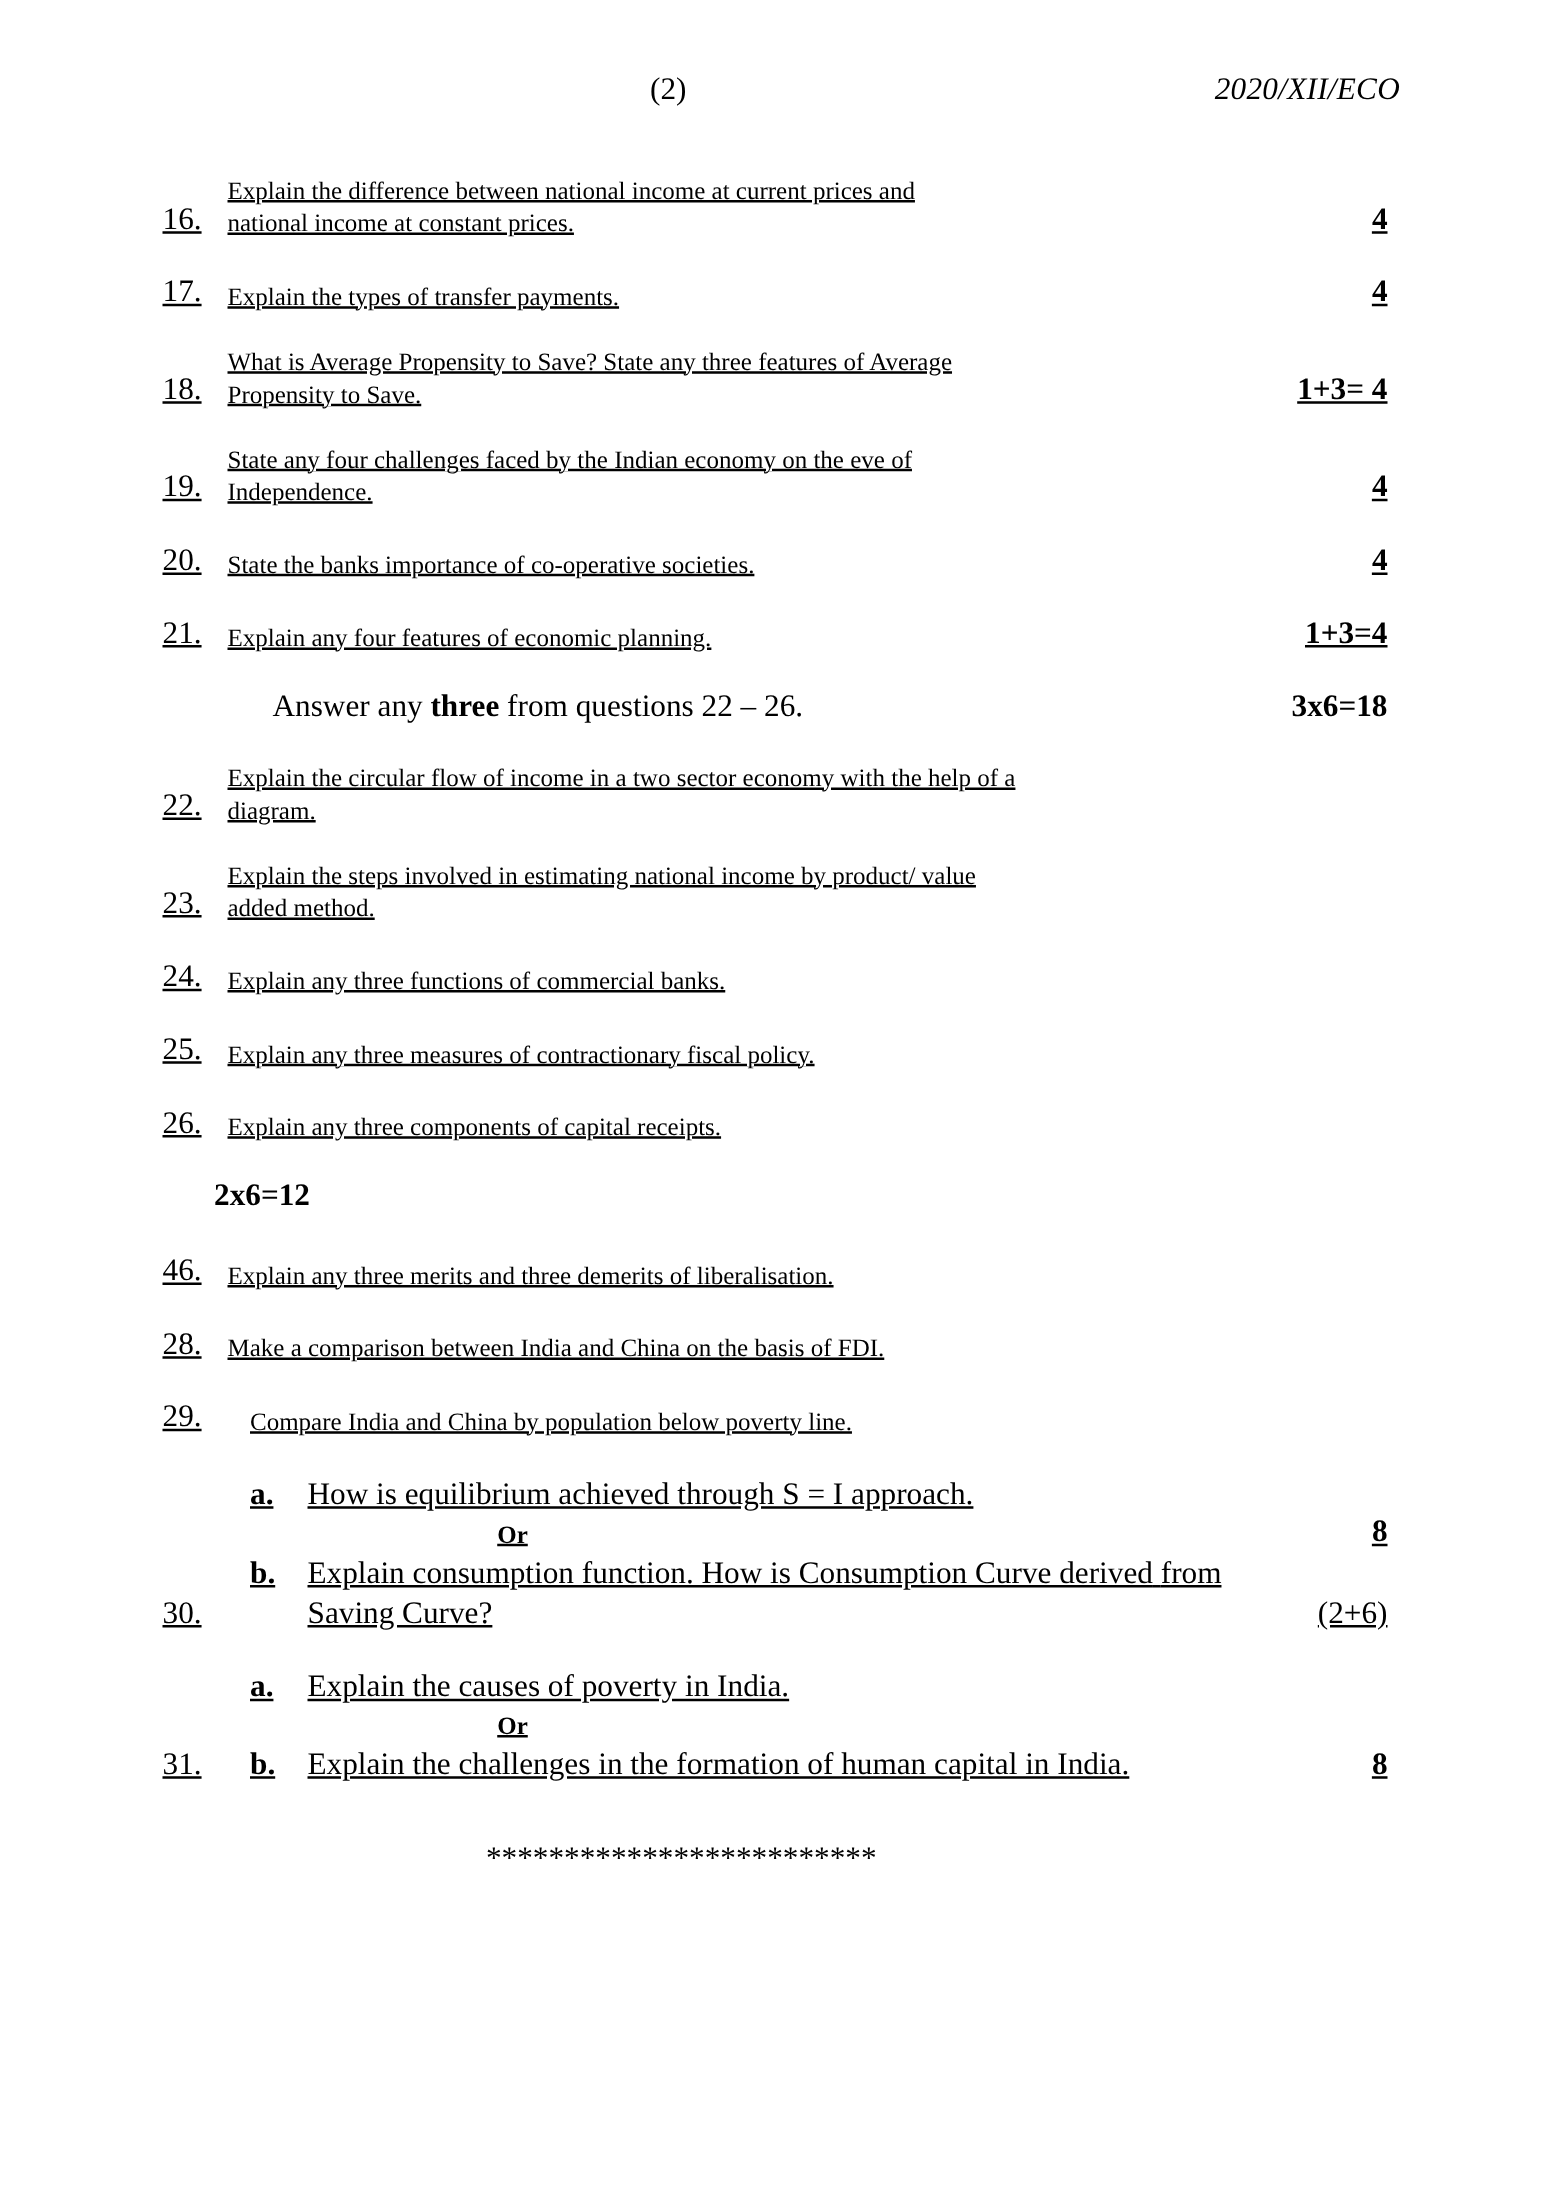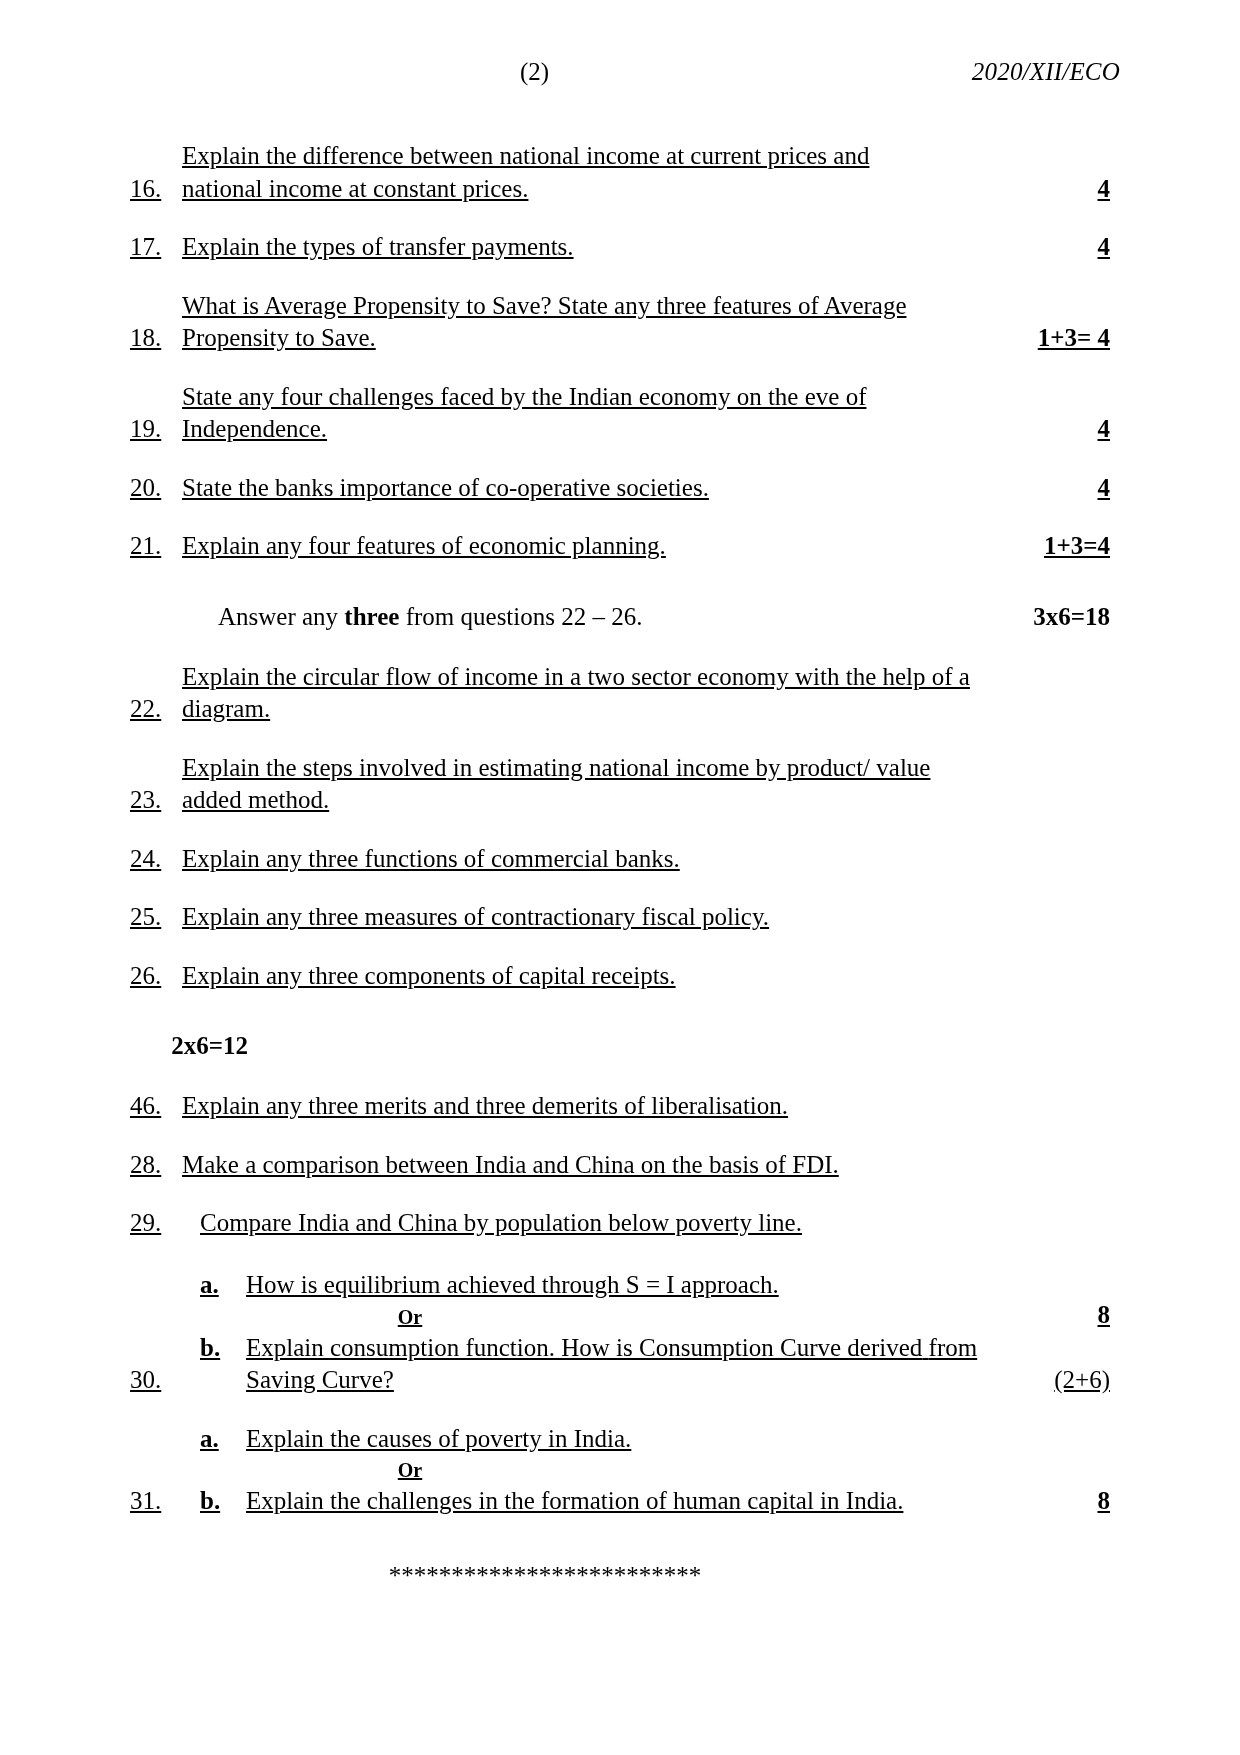--- a/index.html
+++ b/index.html
@@ -62,21 +62,21 @@
     flex: 0 0 52px;
     font-size: 25px;
     line-height: 1.30;
   }
   .qnum.wide {
     width: 70px;
     flex: 0 0 70px;
   }
   .qtext {
     flex: 1 1 auto;
-    font-size: 25px;
+    font-size: 20px;
     line-height: 1.30;
     padding-right: 4px;
   }
   .qtext .line2 {
     display: block;
   }
   .marks {
     flex: 0 0 auto;
     width: 118px;
     text-align: right;
@@ -90,21 +90,21 @@
   }
   
   .marks.second-line {
     align-self: flex-end;
   }
 
   
   .inst-row {
     display: flex;
     align-items: baseline;
-    margin-top: 40px;
+    margin-top: 28px;
     margin-bottom: 30px;
     gap: 10px;
   }
   .inst-text {
     margin-left: 88px;
     font-size: 25px;
     flex: 1 1 auto;
   }
   .inst-text b {
     font-weight: bold;

